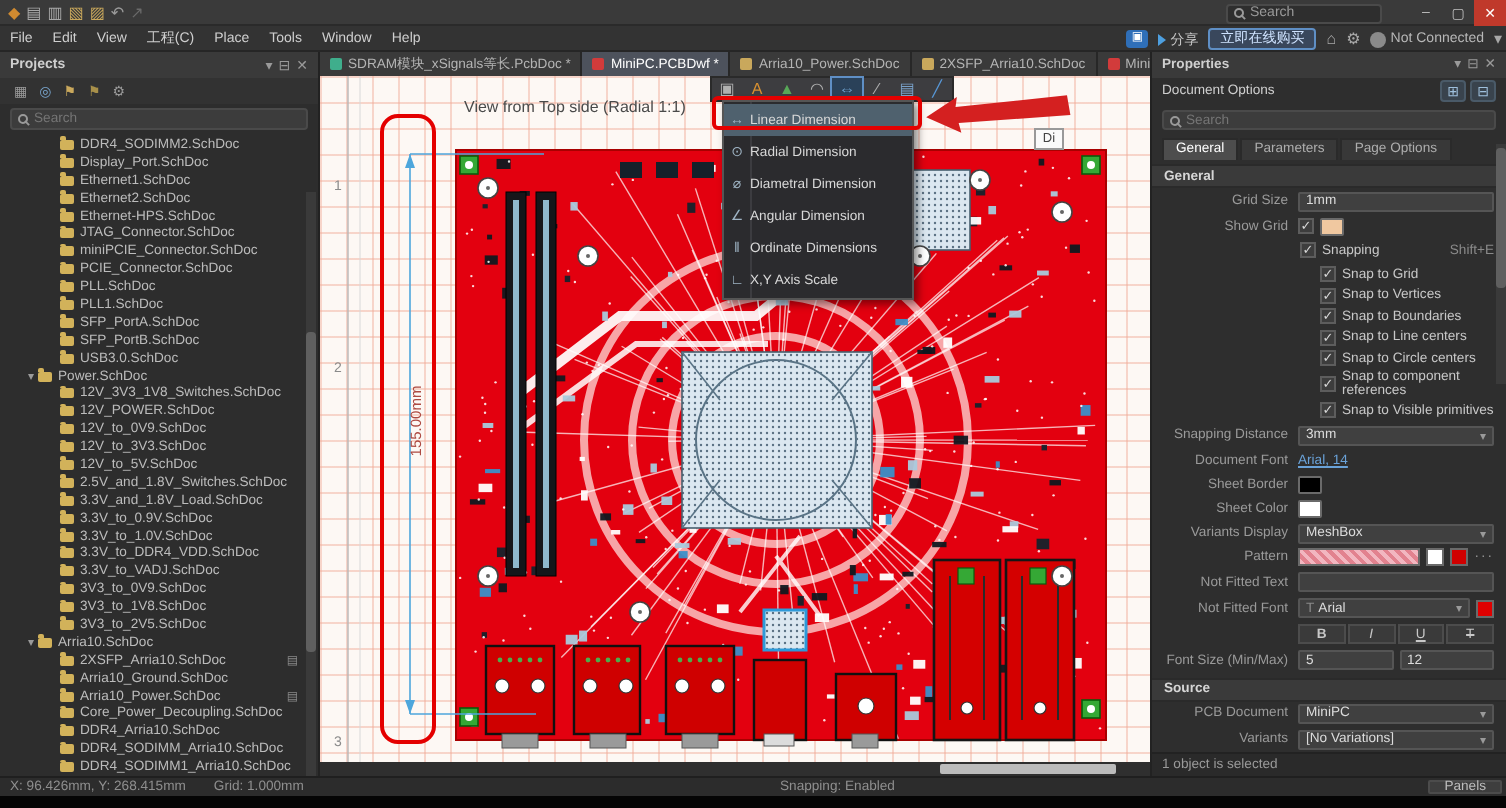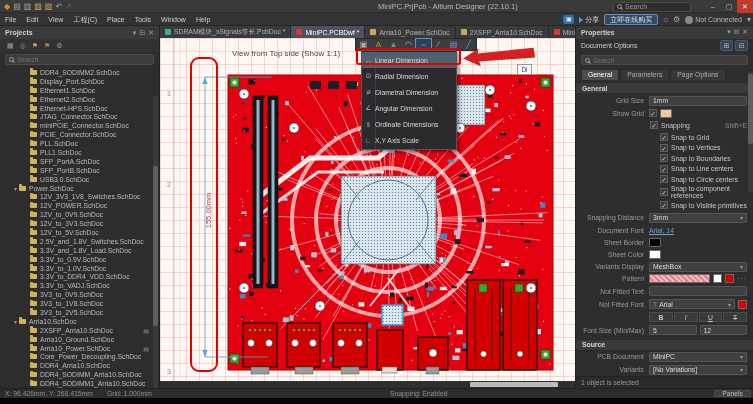--- a/index.html
+++ b/index.html
@@ -139,21 +139,20 @@
   <div class="titlebar">
     <div class="qat">
       <span style="color:#d08a30">◆</span>
       <span style="color:#a8a8a8">▤</span>
       <span style="color:#a8a8a8">▥</span>
       <span style="color:#c9a85c">▧</span>
       <span style="color:#c9a85c">▨</span>
       <span style="color:#9a9a9a">↶</span>
       <span style="color:#6a6a6a">↗</span>
     </div>
-    <div class="win-title">MiniPC.PrjPcb - Altium Designer (22.10.1)</div>
     <div class="tb-right">
       <div class="tsearch">
         <span class="mag"></span>
         <span>Search</span>
       </div>
       <div class="winbtn">–</div>
       <div class="winbtn">▢</div>
       <div class="winbtn close">✕</div>
     </div>
   </div>
@@ -1062,21 +1061,21 @@
             <circle cx="385.5" cy="316.5" r="2" fill="#fff"></circle>
             <line x1="14" y1="0" x2="14" y2="343" stroke="#b8b8b8" stroke-width="0.7"></line>
             <line x1="20" y1="0" x2="20" y2="343" stroke="#d8d8d8" stroke-width="0.5"></line>
             <line x1="45" y1="39" x2="45" y2="319" stroke="#4da6dc" stroke-width="0.8"></line>
             <line x1="45" y1="39" x2="112" y2="39" stroke="#4da6dc" stroke-width="0.8"></line>
             <line x1="45" y1="319" x2="108" y2="319" stroke="#4da6dc" stroke-width="0.8"></line>
             <polygon points="45,39 42.5,46 47.5,46" fill="#4da6dc"></polygon>
             <polygon points="45,319 42.5,312 47.5,312" fill="#4da6dc"></polygon>
           </svg>
 
-        <div class="view-title">View from Top side (Show 1:1)</div>
+        <div class="view-title">View from Top side (Radial 1:1)</div>
         <div class="zone" style="left:7px; top:52px;">1</div>
         <div class="zone" style="left:7px; top:143px;">2</div>
         <div class="zone" style="left:7px; top:330px;">3</div>
         <div class="dim-label">155.00mm</div>
         <div class="tooltip-frag">Di</div>
 
         <div class="ftoolbar">
             <span class="tb-ico" style="--ic: #b0b0b0;">▣</span>
             <span class="tb-ico" style="--ic: #d89030;">A</span>
             <span class="tb-ico" style="--ic: #58a858;">▲</span>

